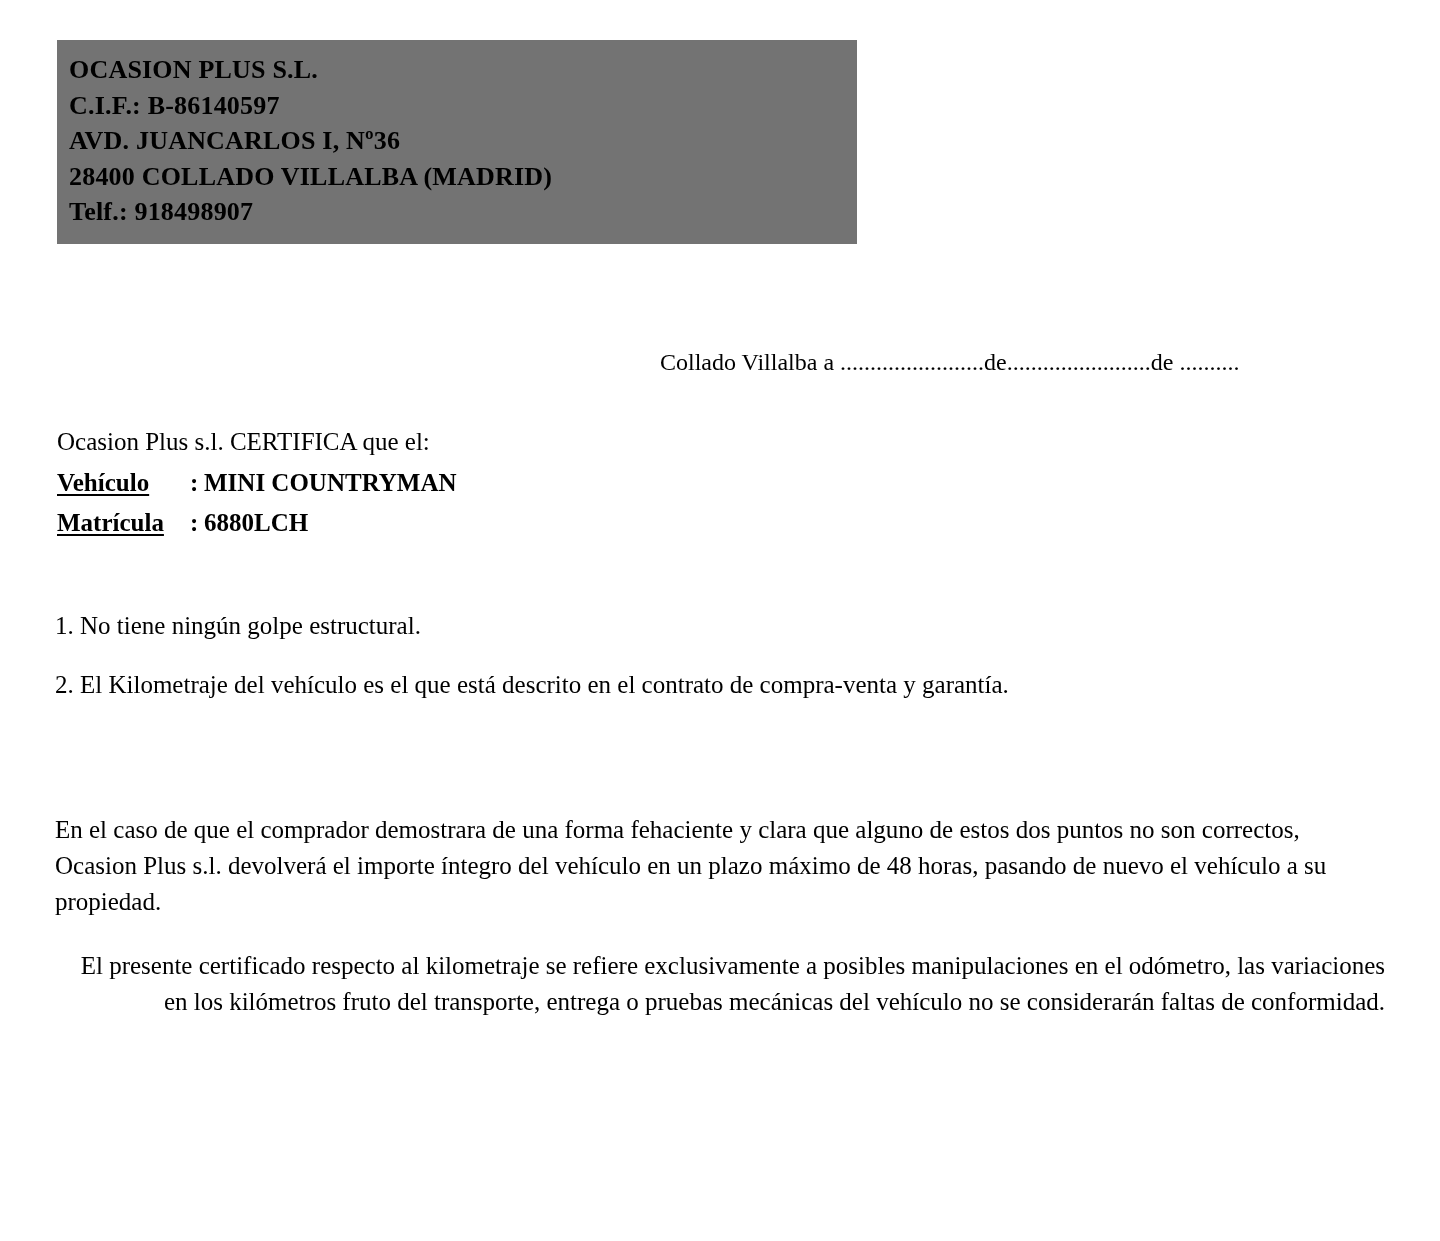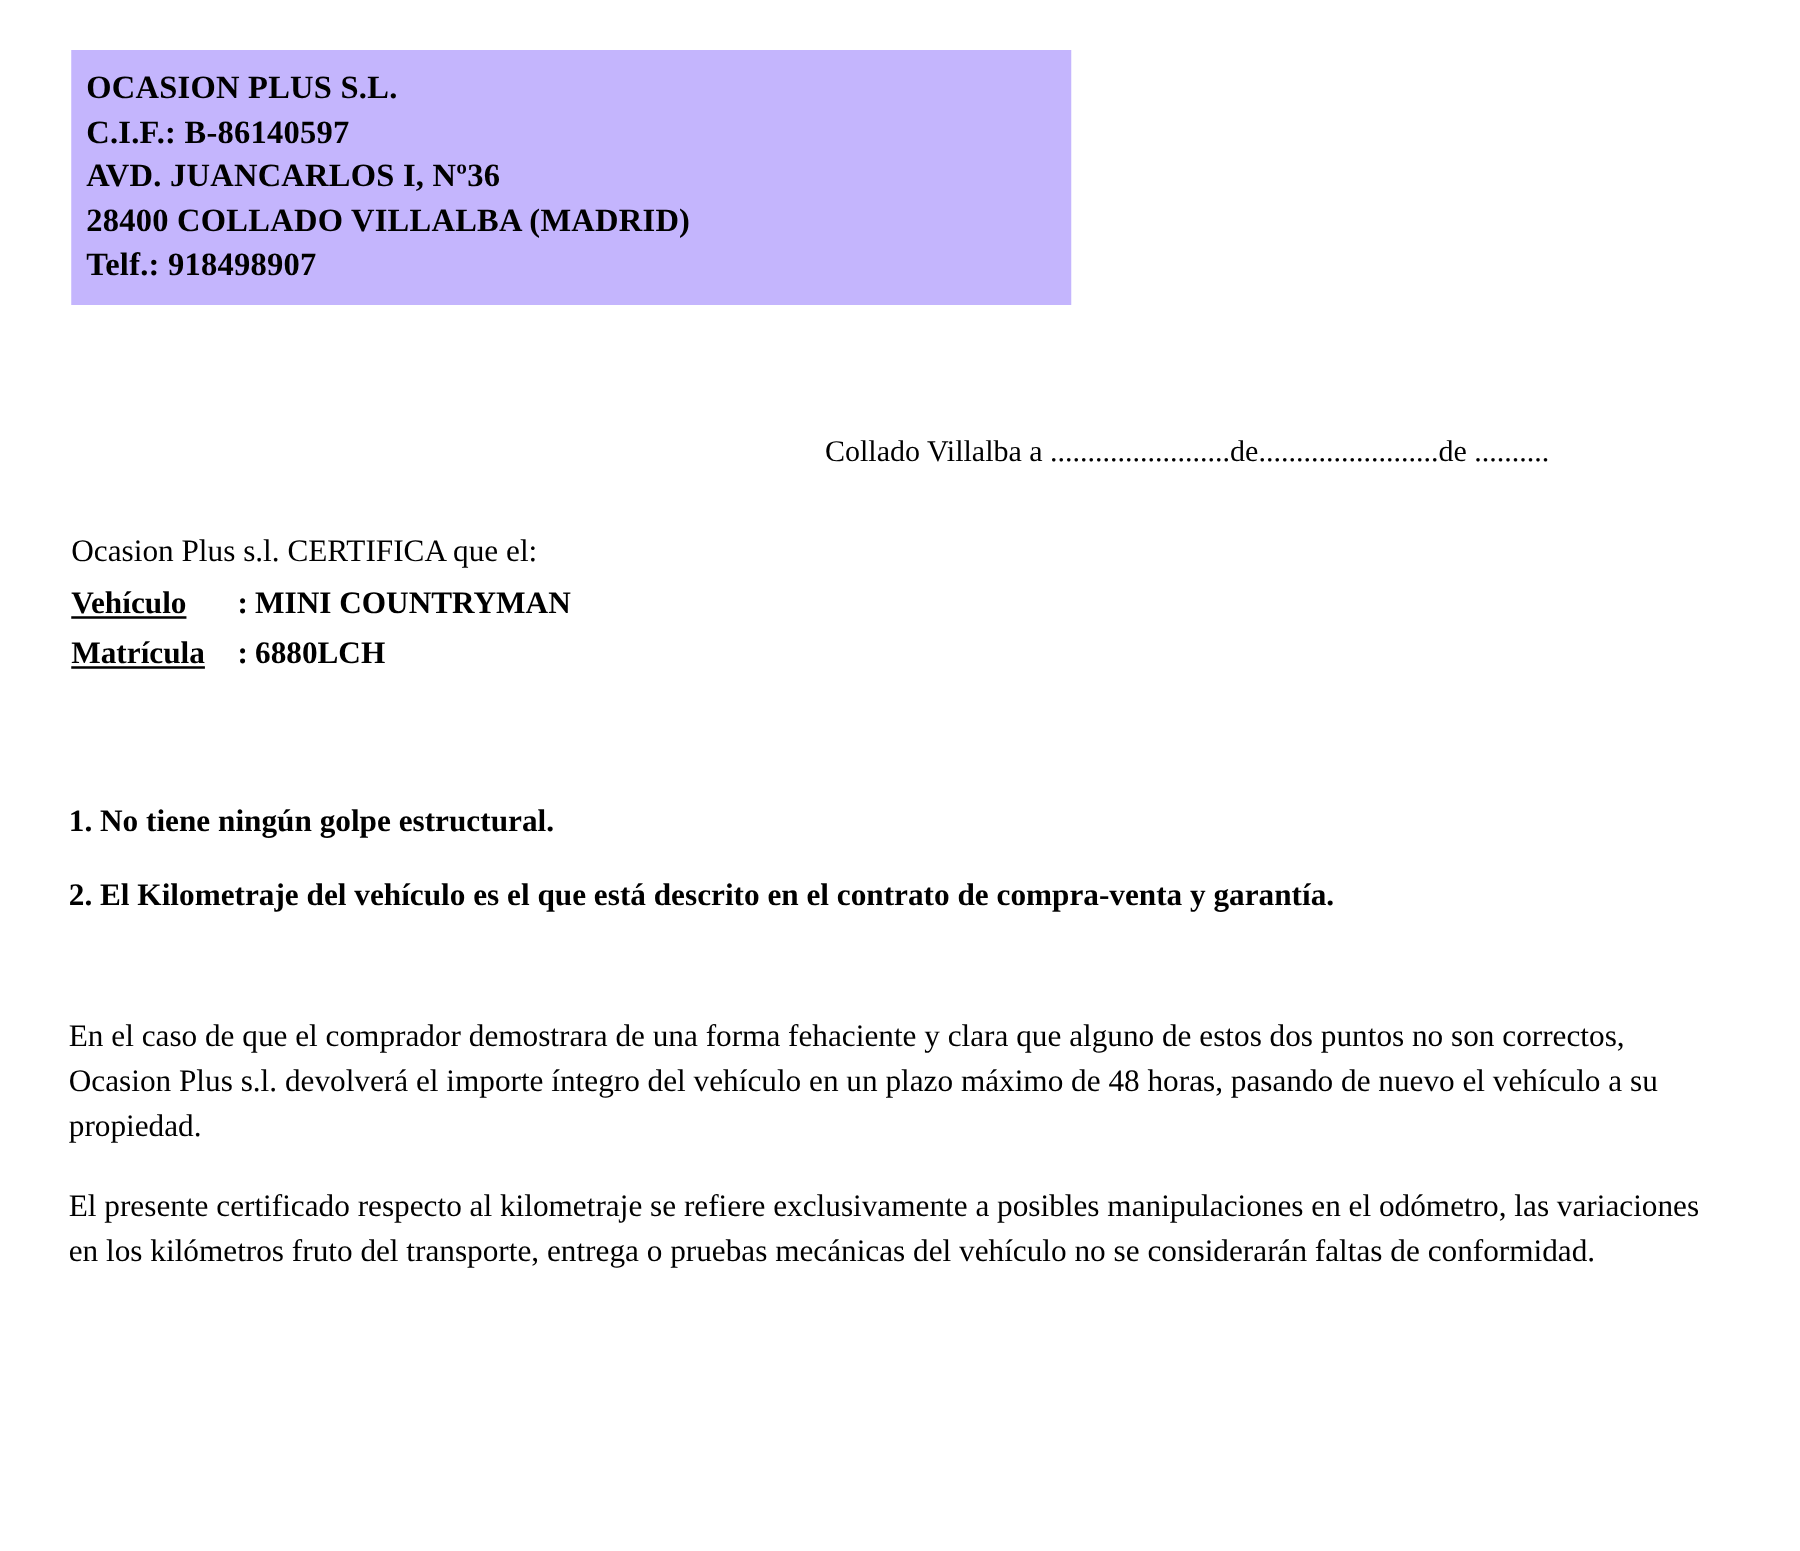--- a/index.html
+++ b/index.html
@@ -21,21 +21,21 @@
     padding: 0;
     box-sizing: border-box;
   }
 
   
   .letterhead {
     position: absolute;
     left: 57px;
     top: 40px;
     width: 800px;
-    background: #c4b5fd;
+    background: #737373;
     padding: 12px 14px 14px 12px;
     box-sizing: border-box;
   }
   .letterhead .line {
     font-family: "Liberation Serif", serif;
     font-weight: bold;
     font-size: 26px;
     line-height: 1.37;
     letter-spacing: 0.2px;
     color: #000;
@@ -76,24 +76,23 @@
   }
   .kv .sep {
     display: inline-block;
     width: 14px;
   }
 
   
   .points {
     position: absolute;
     left: 55px;
-    top: 642px;
+    top: 610px;
     width: 1330px;
     font-size: 25px;
-    font-weight: bold;
   }
   .points .point {
     display: block;
     margin-bottom: 26px;
     line-height: 1.3;
   }
 
   
   .body-copy {
     position: absolute;
@@ -102,20 +101,21 @@
     width: 1330px;
     font-size: 25px;
   }
   .body-copy p {
     margin: 0 0 28px 0;
     line-height: 1.44;
     text-align: left;
   }
   .body-copy p:last-child {
     margin-bottom: 4px;
+    text-align: right;
   }
 </style>
 </head>
 <body>
 
 <div class="page">
 
   <div class="letterhead">
     <div class="line">OCASION PLUS S.L.</div>
     <div class="line">C.I.F.: B-86140597</div>

